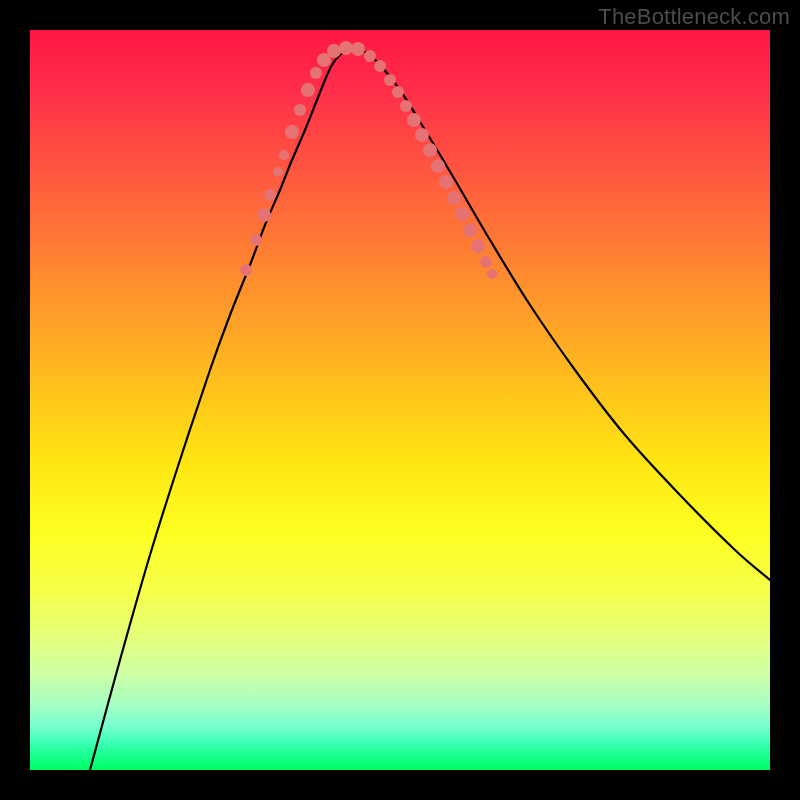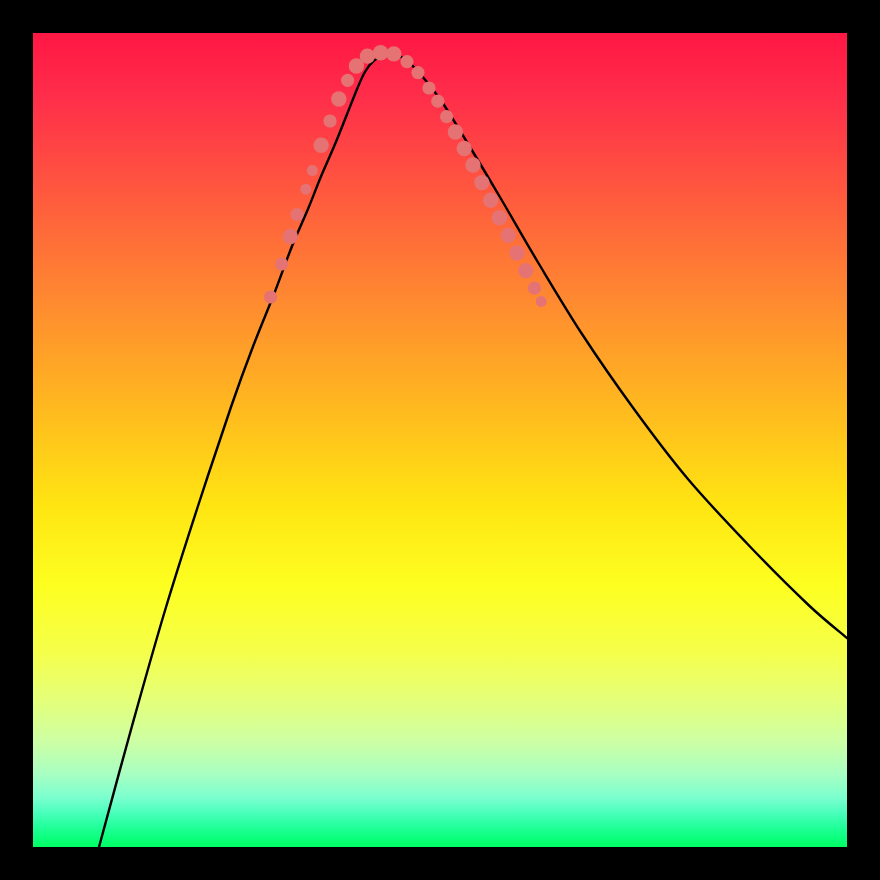--- a/index.html
+++ b/index.html
@@ -72,20 +72,21 @@
   }
   .dot {
     fill: #e57373;
     stroke: none;
   }
 </style>
 </head>
 <body>
 
 <div class="frame">
+  <div class="watermark">TheBottleneck.com</div>
 
   <div class="plot-area">
     <div class="gradient-bg"></div>
 
     <svg class="curve-svg" viewBox="0 0 740 740" preserveAspectRatio="none">
       <path class="curve-path" id="curve-path" d="M 60 740 C 65.0 721.7, 80.0 665.8, 90.0 630.0 C 100.0 594.2, 110.0 558.3, 120.0 525.0 C 130.0 491.7, 140.0 460.8, 150.0 430.0 C 160.0 399.2, 171.7 364.2, 180.0 340.0 C 188.3 315.8, 193.3 302.5, 200.0 285.0 C 206.7 267.5, 214.2 250.0, 220.0 235.0 C 225.8 220.0, 230.0 207.5, 235.0 195.0 C 240.0 182.5, 245.5 170.8, 250.0 160.0 C 254.5 149.2, 257.8 140.0, 262.0 130.0 C 266.2 120.0, 271.2 109.2, 275.0 100.0 C 278.8 90.8, 281.7 83.3, 285.0 75.0 C 288.3 66.7, 292.2 56.7, 295.0 50.0 C 297.8 43.3, 299.5 39.2, 302.0 35.0 C 304.5 30.8, 307.0 27.5, 310.0 25.0 C 313.0 22.5, 315.8 20.5, 320.0 20.0 C 324.2 19.5, 330.0 19.5, 335.0 22.0 C 340.0 24.5, 344.2 28.7, 350.0 35.0 C 355.8 41.3, 362.5 49.2, 370.0 60.0 C 377.5 70.8, 385.8 85.0, 395.0 100.0 C 404.2 115.0, 414.2 131.7, 425.0 150.0 C 435.8 168.3, 447.5 189.2, 460.0 210.0 C 472.5 230.8, 485.8 253.3, 500.0 275.0 C 514.2 296.7, 529.2 318.3, 545.0 340.0 C 560.8 361.7, 577.5 384.2, 595.0 405.0 C 612.5 425.8, 631.7 445.8, 650.0 465.0 C 668.3 484.2, 690.0 505.8, 705.0 520.0 C 720.0 534.2, 734.2 545.0, 740.0 550.0"></path>
       <g id="dots-group">
           <circle cx="216" cy="240" r="6" class="dot"></circle>
           <circle cx="226" cy="210" r="6" class="dot"></circle>
           <circle cx="234" cy="185" r="7" class="dot"></circle>

